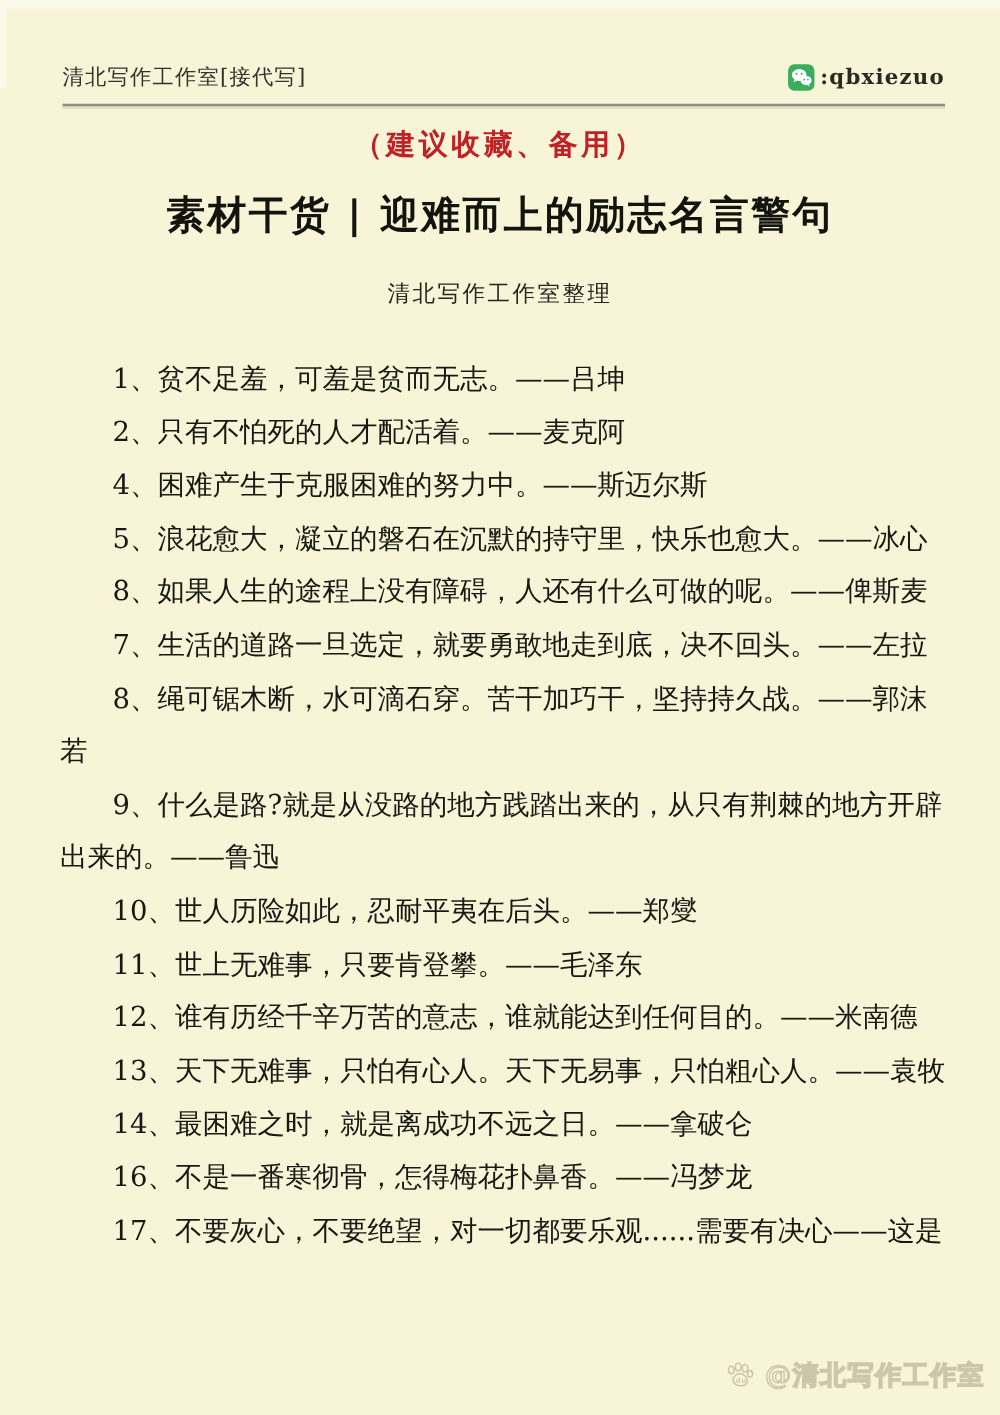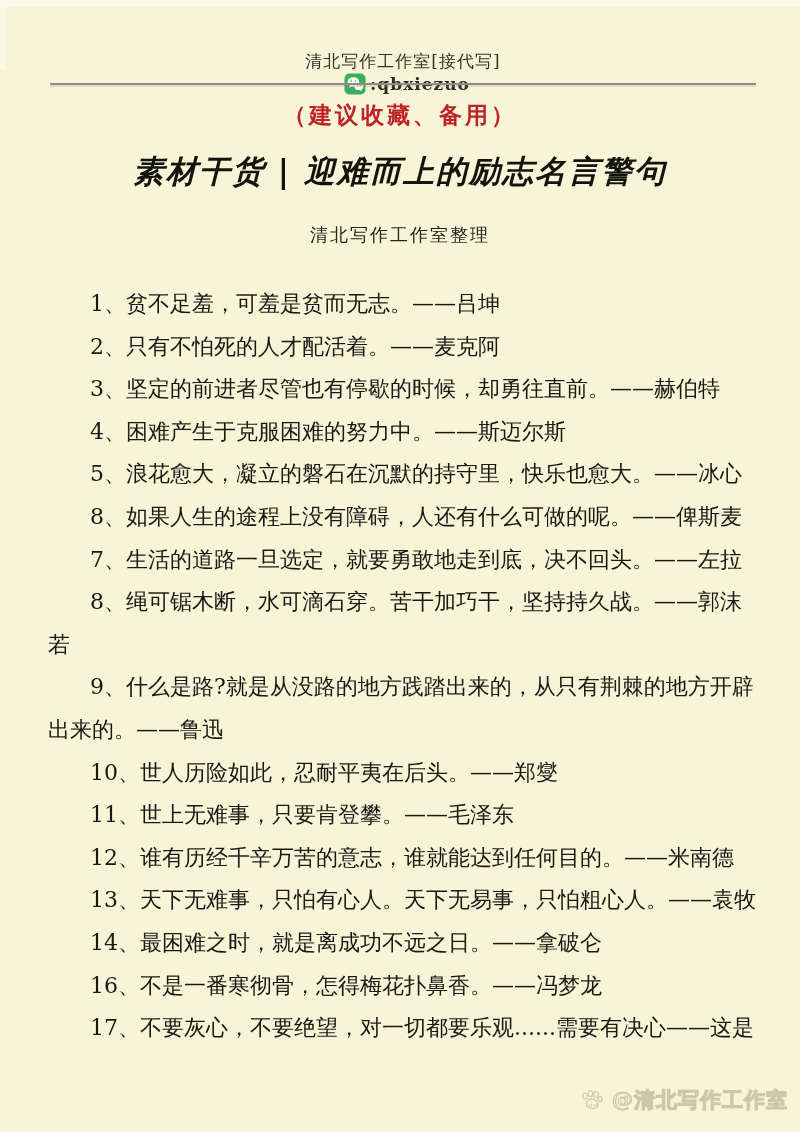--- a/index.html
+++ b/index.html
@@ -9,37 +9,37 @@
     font-family: "DejaVu Serif", "Liberation Serif", serif;
     overflow: hidden;
   }
   .page { position: relative; width: 800px; height: 1132px; background: #f7f4d7; }
   .top-strip { position: absolute; top: 0; left: 0; right: 0; height: 7px; background: #fbfae9; }
   .left-strip { position: absolute; top: 0; left: 0; width: 5px; height: 70px; background: #fbfae9; }
 
   .header {
     position: absolute; top: 50px; left: 50px; right: 44px;
     display: flex; justify-content: space-between; align-items: center;
-    font-size: 17px; color: #33332c; letter-spacing: 1px; flex-direction: column;
+    font-size: 17px; color: #33332c; letter-spacing: 1px;
   }
   .wechat-wrap { display: flex; align-items: center; gap: 4px; font-weight: bold; color: #2a2a24; margin-left: 8px; }
   .header-rule {
     position: absolute; top: 83px; left: 50px; right: 44px; height: 2px;
     background: #8e8e84; box-shadow: 0 2px 1px rgba(142,142,132,0.25);
   }
 
   .notice {
     position: absolute; top: 100px; left: 0; width: 100%;
     text-align: center; color: #bf2125;
     font-size: 23px; font-weight: bold; letter-spacing: 3px;
   }
   .doc-title {
     position: absolute; top: 151px; left: 0; width: 100%; margin: 0;
     text-align: center; color: #14140e;
-    font-size: 31px; font-weight: bold; letter-spacing: 2px; font-style: italic;
+    font-size: 31px; font-weight: bold; letter-spacing: 2px;
   }
   .subtitle {
     position: absolute; top: 223px; left: 0; width: 100%;
     text-align: center; color: #25251e;
     font-size: 18px; letter-spacing: 2px;
   }
 
   .quotes {
     position: absolute; top: 283px; left: 48px; width: 712px;
     font-size: 22px; line-height: 42.6px; color: #191913;
@@ -84,21 +84,20 @@
 
   <div class="notice">（建议收藏、备用）</div>
 
   <h1 class="doc-title">素材干货 | 迎难而上的励志名言警句</h1>
 
   <div class="subtitle">清北写作工作室整理</div>
 
   <div class="quotes">
     <p class="quote">1、贫不足羞，可羞是贫而无志。——吕坤</p>
     <p class="quote">2、只有不怕死的人才配活着。——麦克阿</p>
-    <p class="quote">3、坚定的前进者尽管也有停歇的时候，却勇往直前。——赫伯特</p>
     <p class="quote">4、困难产生于克服困难的努力中。——斯迈尔斯</p>
     <p class="quote">5、浪花愈大，凝立的磐石在沉默的持守里，快乐也愈大。——冰心</p>
     <p class="quote">8、如果人生的途程上没有障碍，人还有什么可做的呢。——俾斯麦</p>
     <p class="quote">7、生活的道路一旦选定，就要勇敢地走到底，决不回头。——左拉</p>
     <p class="quote">8、绳可锯木断，水可滴石穿。苦干加巧干，坚持持久战。——郭沫若</p>
     <p class="quote">9、什么是路?就是从没路的地方践踏出来的，从只有荆棘的地方开辟出来的。——鲁迅</p>
     <p class="quote">10、世人历险如此，忍耐平夷在后头。——郑燮</p>
     <p class="quote">11、世上无难事，只要肯登攀。——毛泽东</p>
     <p class="quote">12、谁有历经千辛万苦的意志，谁就能达到任何目的。——米南德</p>
     <p class="quote">13、天下无难事，只怕有心人。天下无易事，只怕粗心人。——袁牧</p>

